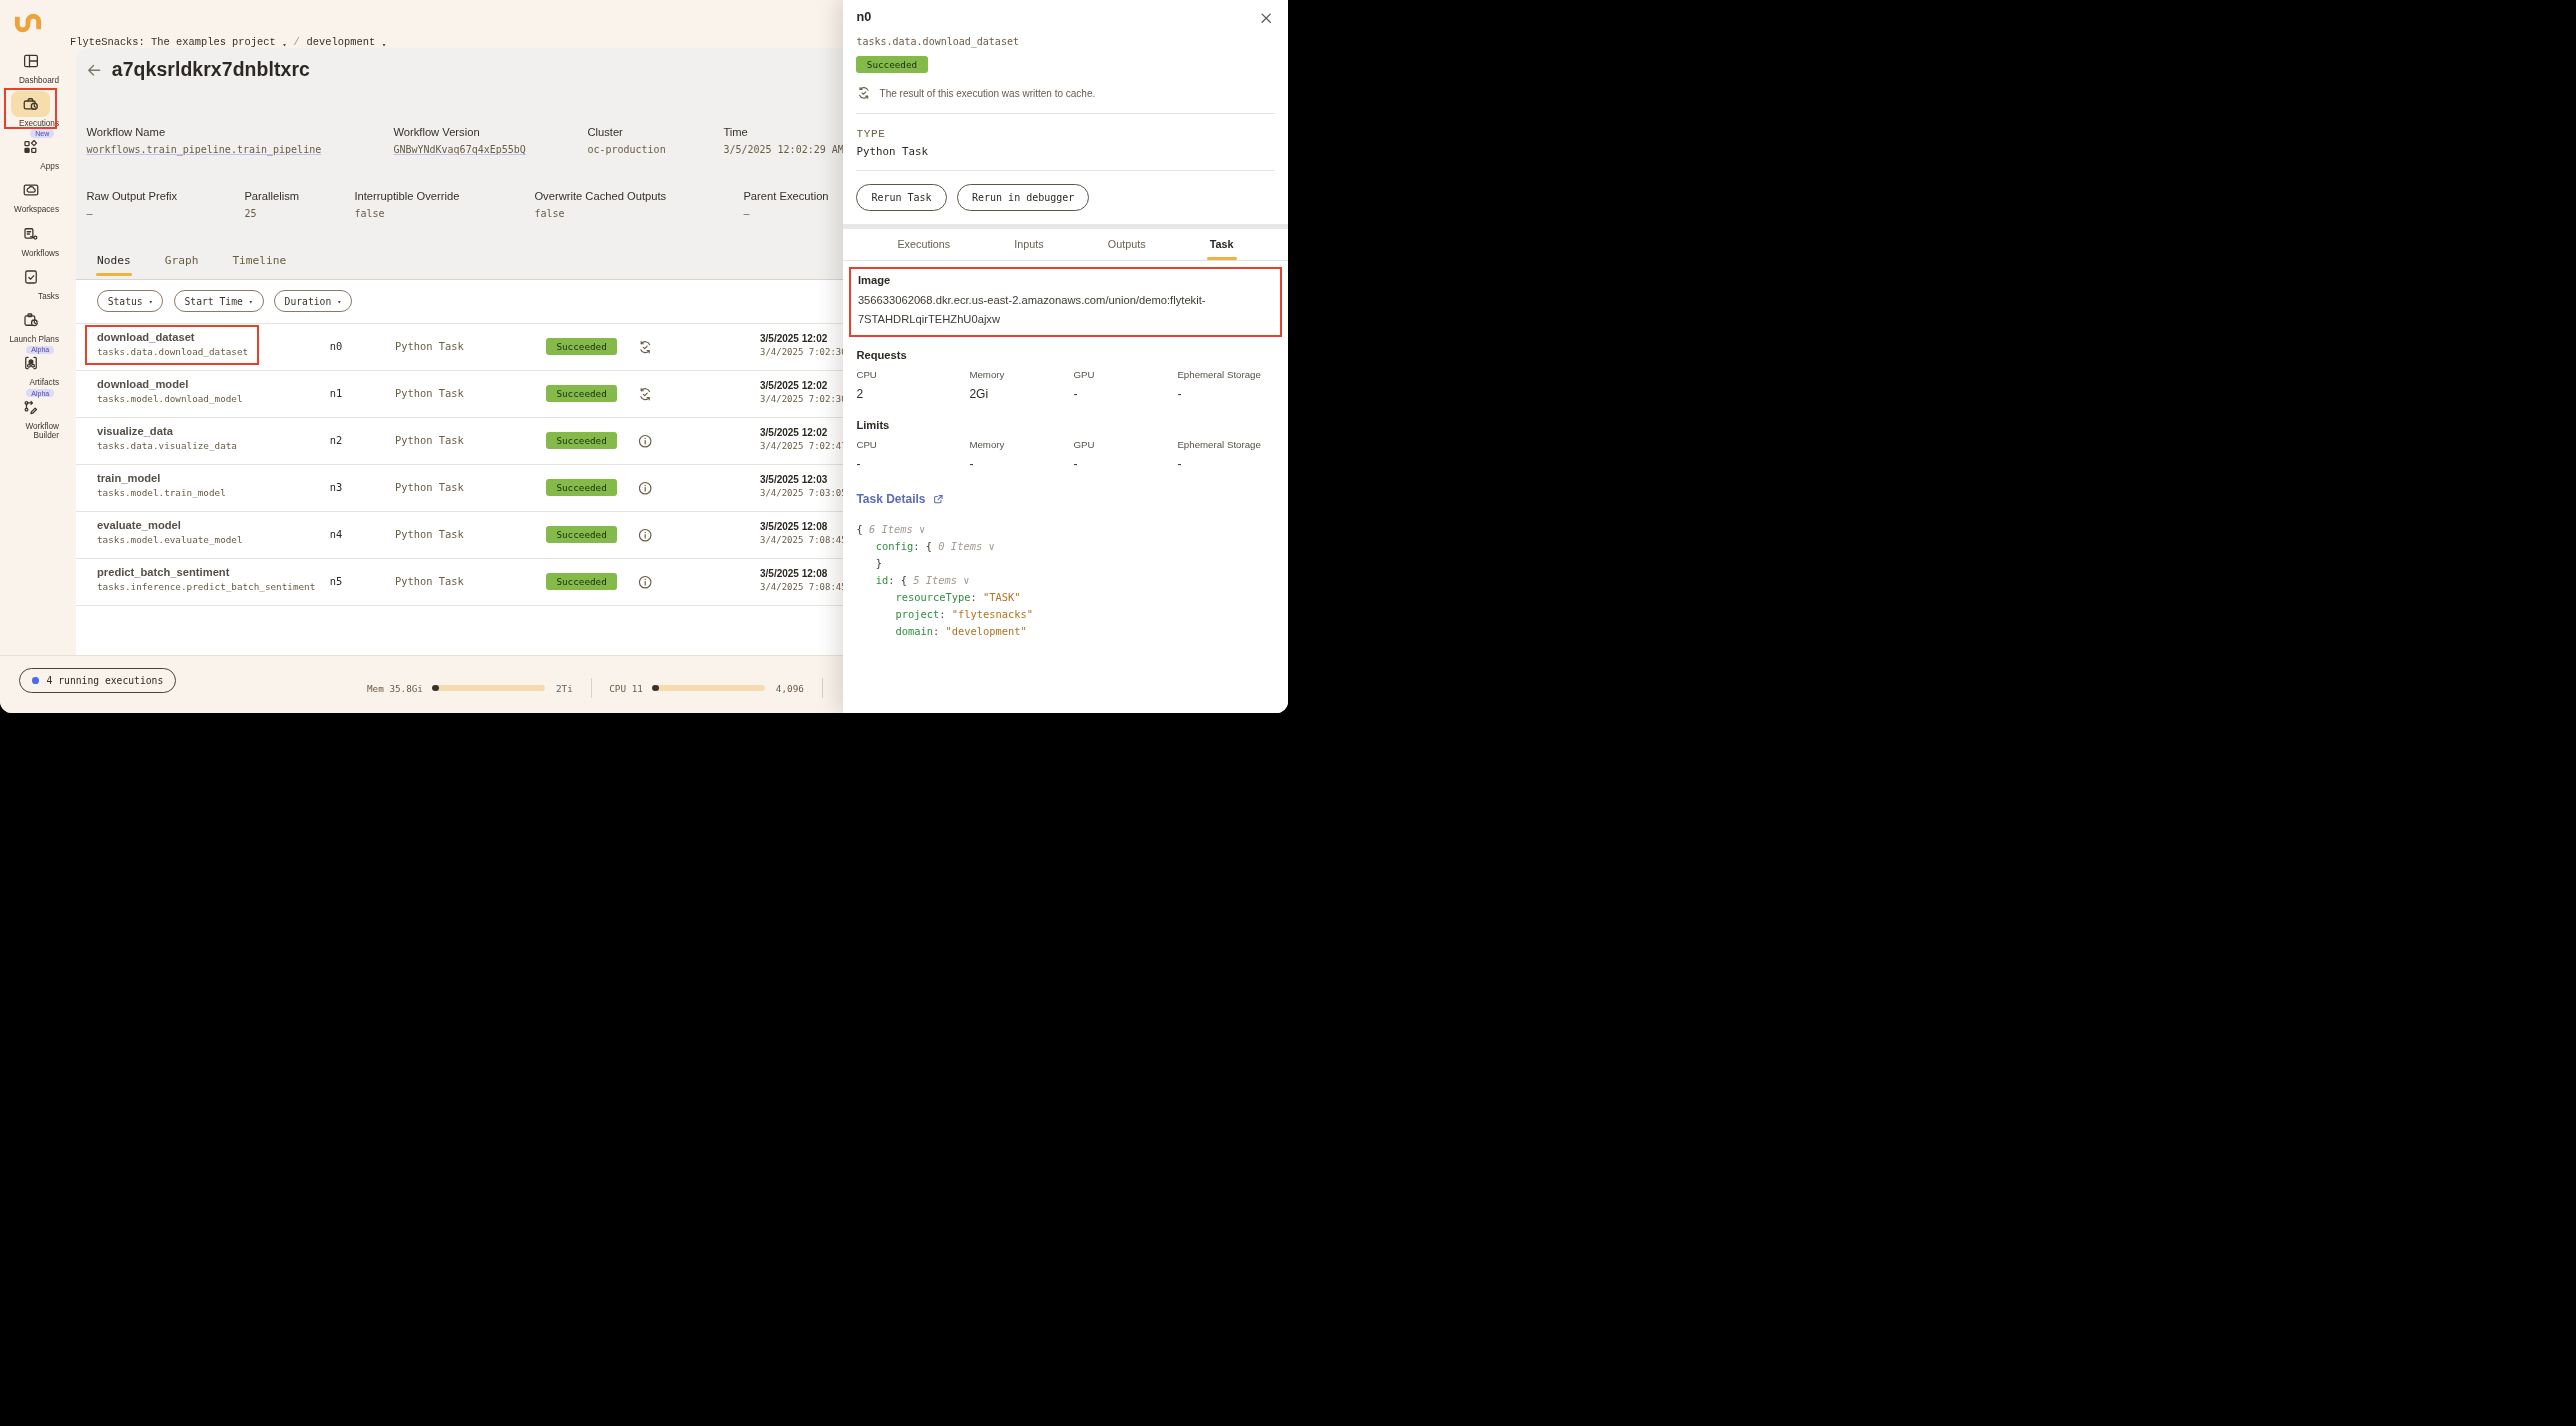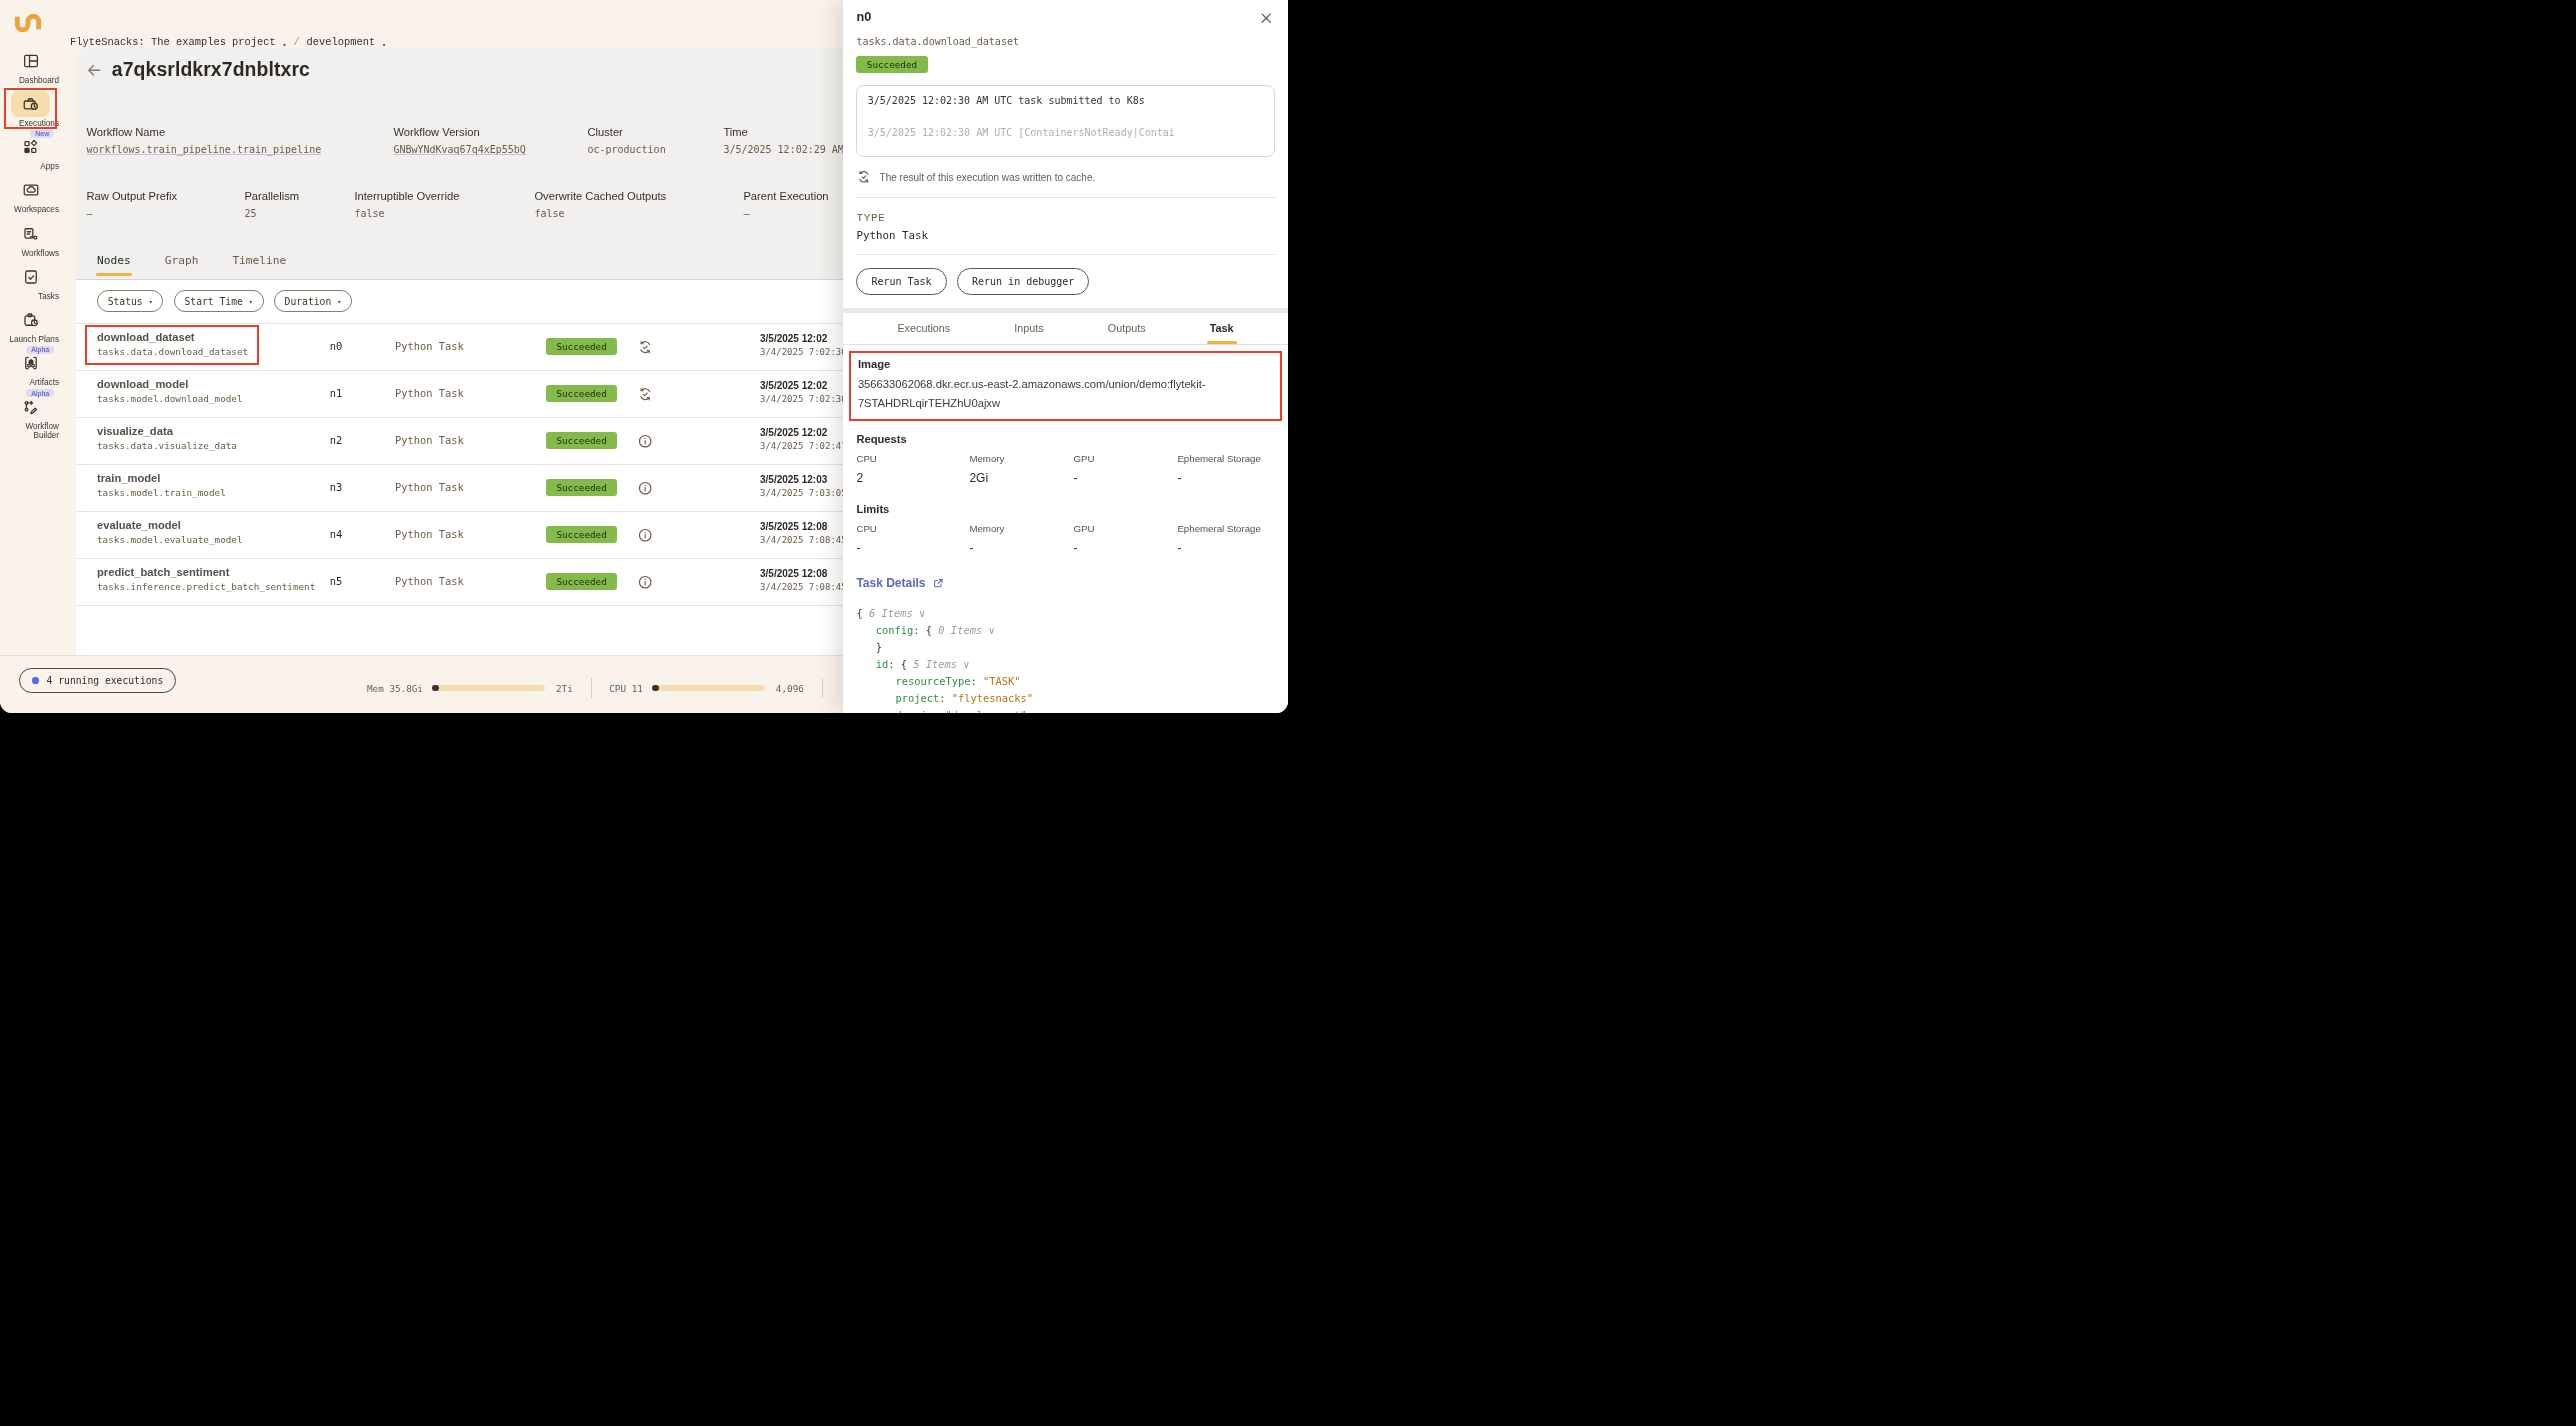--- a/index.html
+++ b/index.html
@@ -467,24 +467,20 @@
     <div class="p-head">
       <span class="p-title">n0</span>
       <span class="close-x">
         <svg viewBox="0 0 24 24" fill="none" stroke="currentColor" stroke-width="1.8" stroke-linecap="round">
           <path d="M6 6l12 12M18 6L6 18"></path>
         </svg>
       </span>
     </div>
     <div class="p-taskid">tasks.data.download_dataset</div>
     <div class="p-badge"><span class="badge">Succeeded</span></div>
-    <div class="logbox" id="logbox">
-        <div class="logline">3/5/2025 12:02:30 AM UTC task submitted to K8s</div>
-        <div class="logline dim">3/5/2025 12:02:30 AM UTC [ContainersNotReady|Contai</div>
-      </div>
     <div class="cache-row">
       <span class="icon"><svg viewBox="0 0 24 24" fill="none" stroke="currentColor" stroke-width="1.7" stroke-linecap="round" stroke-linejoin="round">
             <path d="M18.4 8.2a7 7 0 0 0-12-1.5"></path>
             <path d="M6.1 3.8v3.1h3.1"></path>
             <path d="M5.6 15.8a7 7 0 0 0 12 1.5"></path>
             <path d="M17.9 20.2v-3.1h-3.1"></path>
             <path d="M9.3 12.2l2 2 3.6-3.8"></path>
           </svg></span>
       <span class="cache-txt">The result of this execution was written to cache.</span>
     </div>

